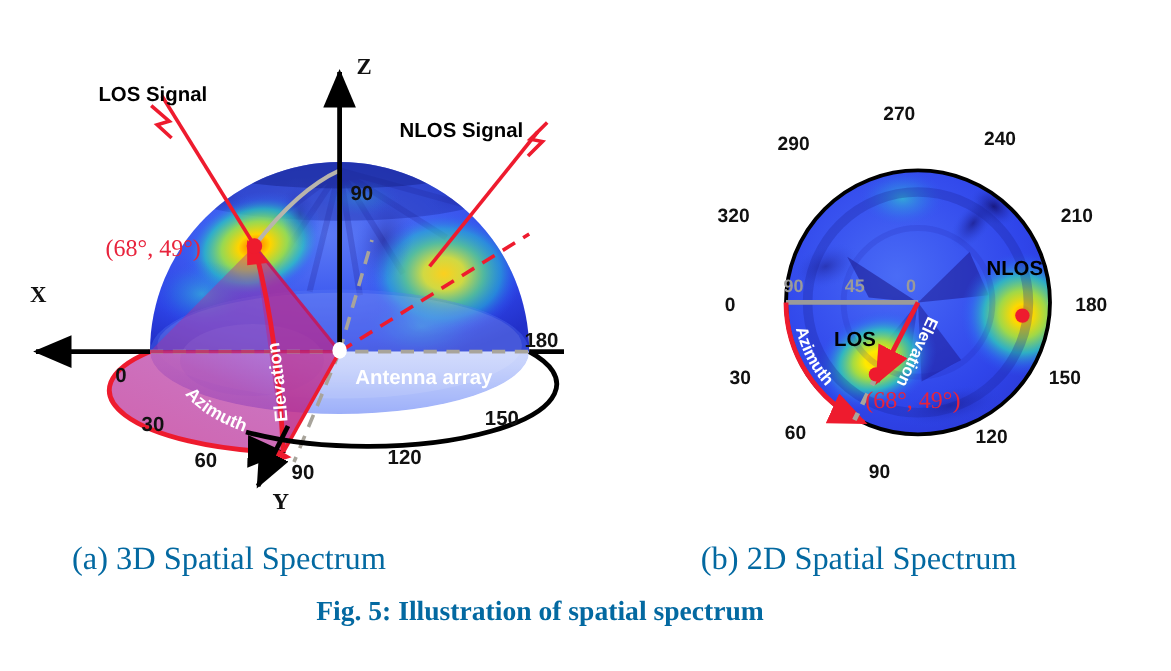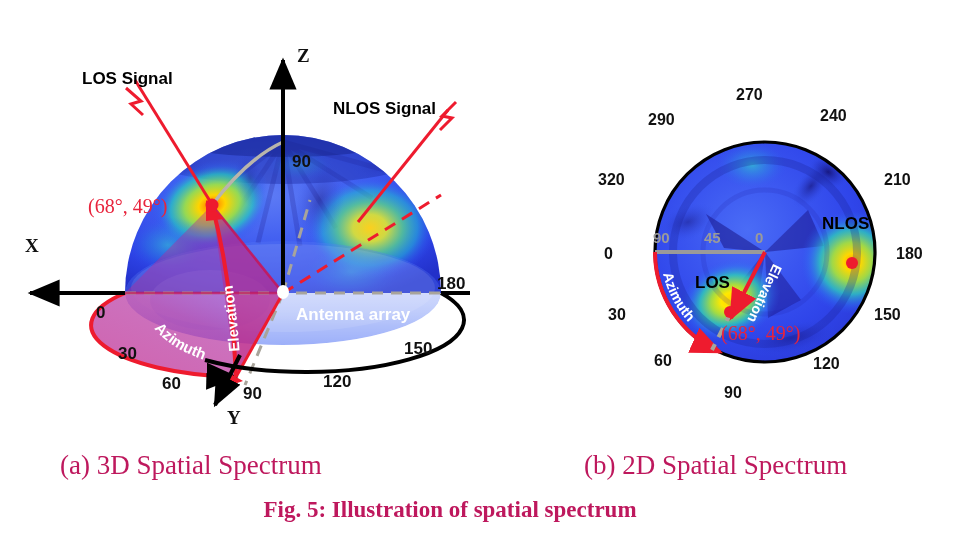--- a/index.html
+++ b/index.html
@@ -1,19 +1,19 @@
 <!DOCTYPE html>
 <html><head>
 <meta charset="utf-8">
 <style>
   html,body{margin:0;padding:0;background:#fff;}
   body{width:976px;height:559px;font-family:"Liberation Sans",sans-serif;overflow:hidden;}
   #figure{position:relative;width:976px;height:559px;background:#fff;}
   svg{display:block;}
-  .cap{position:absolute;font-family:"Liberation Serif",serif;color:#be185d;white-space:nowrap;}
+  .cap{position:absolute;font-family:"Liberation Serif",serif;color:#0369a1;white-space:nowrap;}
   .subcap{font-size:27px;font-weight:400;}
   .figcap{font-size:23px;font-weight:700;}
   .axname{font-family:"Liberation Serif",serif;font-weight:700;font-size:19px;fill:#111;}
   .tick{font-family:"Liberation Sans",sans-serif;font-weight:700;font-size:17px;fill:#111;}
   .tick2{font-family:"Liberation Sans",sans-serif;font-weight:700;font-size:16px;fill:#111;}
   .wht{font-family:"Liberation Sans",sans-serif;font-weight:700;fill:#fff;}
   .gry{font-family:"Liberation Sans",sans-serif;font-weight:700;font-size:15px;fill:#9a9a9a;}
   .ann{font-family:"Liberation Serif",serif;font-size:20px;fill:#e8233c;}
   .sig{font-family:"Liberation Sans",sans-serif;font-weight:700;font-size:17px;fill:#000;}
   .pkname{font-family:"Liberation Sans",sans-serif;font-weight:700;font-size:17px;fill:#000;}

